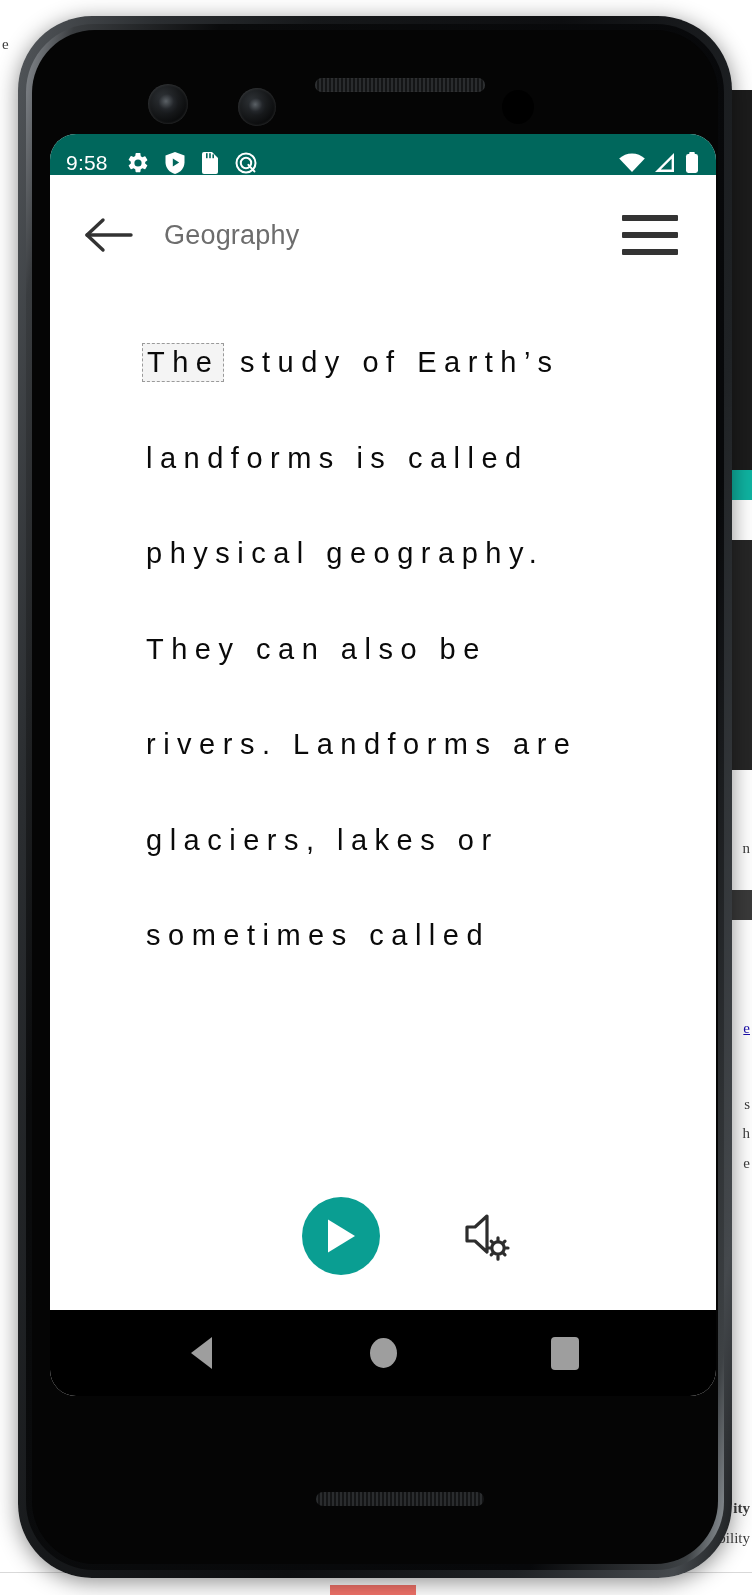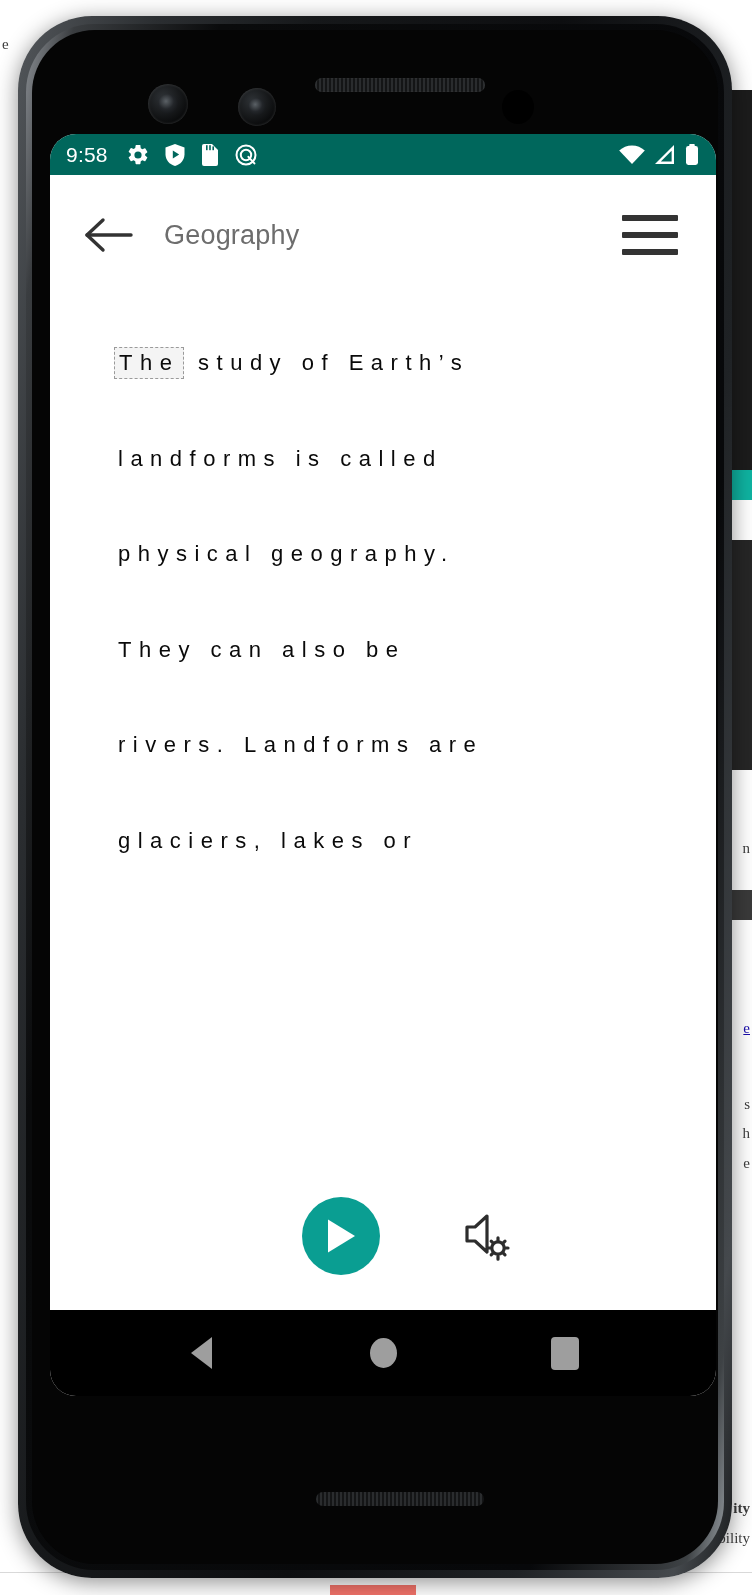--- a/index.html
+++ b/index.html
@@ -110,21 +110,21 @@
     border-radius: 26px;
     background: #ffffff;
     overflow: hidden;
     display: flex; flex-direction: column;
   }
 
   
   .status-bar {
     height: 41px; flex: 0 0 41px;
     background: #00675c;
-    display: flex; align-items: center;
+    display: flex; align-items: flex-end;
     padding: 0 16px 0 16px;
     color: #ffffff;
   }
   .status-time { font-size: 21px; font-weight: 400; letter-spacing: .2px; margin-right: 18px; }
   .status-icons-left { display: flex; align-items: center; gap: 14px; }
   .status-spacer { flex: 1 1 auto; }
   .status-icons-right { display: flex; align-items: center; gap: 6px; }
   .sicon { display: block; }
 
   
@@ -143,23 +143,24 @@
     justify-content: center; gap: 11px; cursor: pointer; padding: 0 2px;
   }
   .menu-line { height: 6px; background: #333333; border-radius: 1px; }
 
   
   .reader {
     flex: 1 1 auto; padding: 20px 30px 0 68px;
     overflow: hidden;
   }
   .line {
-    font-size: 22px; color: #0a0a0a; letter-spacing: 7.5px;
+    font-size: 29px; color: #0a0a0a; letter-spacing: 7.5px;
     line-height: 95.5px; white-space: pre; font-weight: 400;
     font-family: "Liberation Sans", sans-serif;
+    margin-left: 28px;
   }
   .word-hl {
     border: 1.6px dashed #9a9a9a;
     background: #f4f4f4;
     padding: 2px 4px 3px 4px;
     margin-left: -4px;
   }
 
   
   .controls {
@@ -278,20 +279,21 @@
             </div>
           </div>
 
           <div class="reader">
             <div class="line"><span class="word-hl">The</span><span> study of Earth’s</span></div>
             <div class="line">landforms is called</div>
             <div class="line">physical geography.</div>
             <div class="line">They can also be</div>
             <div class="line">rivers. Landforms are</div>
             <div class="line">glaciers, lakes or</div>
+            <div class="line">sometimes called</div>
           </div>
 
           <div class="controls">
             <button class="play-fab">
               <svg width="34" height="38" viewBox="0 0 34 38" fill="#fff">
                   <path d="M4 2.5 31 19 4 35.5z"></path>
                 </svg>
             </button>
             <button class="vol-btn">
               <svg width="54" height="54" viewBox="0 0 54 54" fill="none" stroke="#2d2d2d" stroke-width="3.2" stroke-linejoin="round" stroke-linecap="round">

